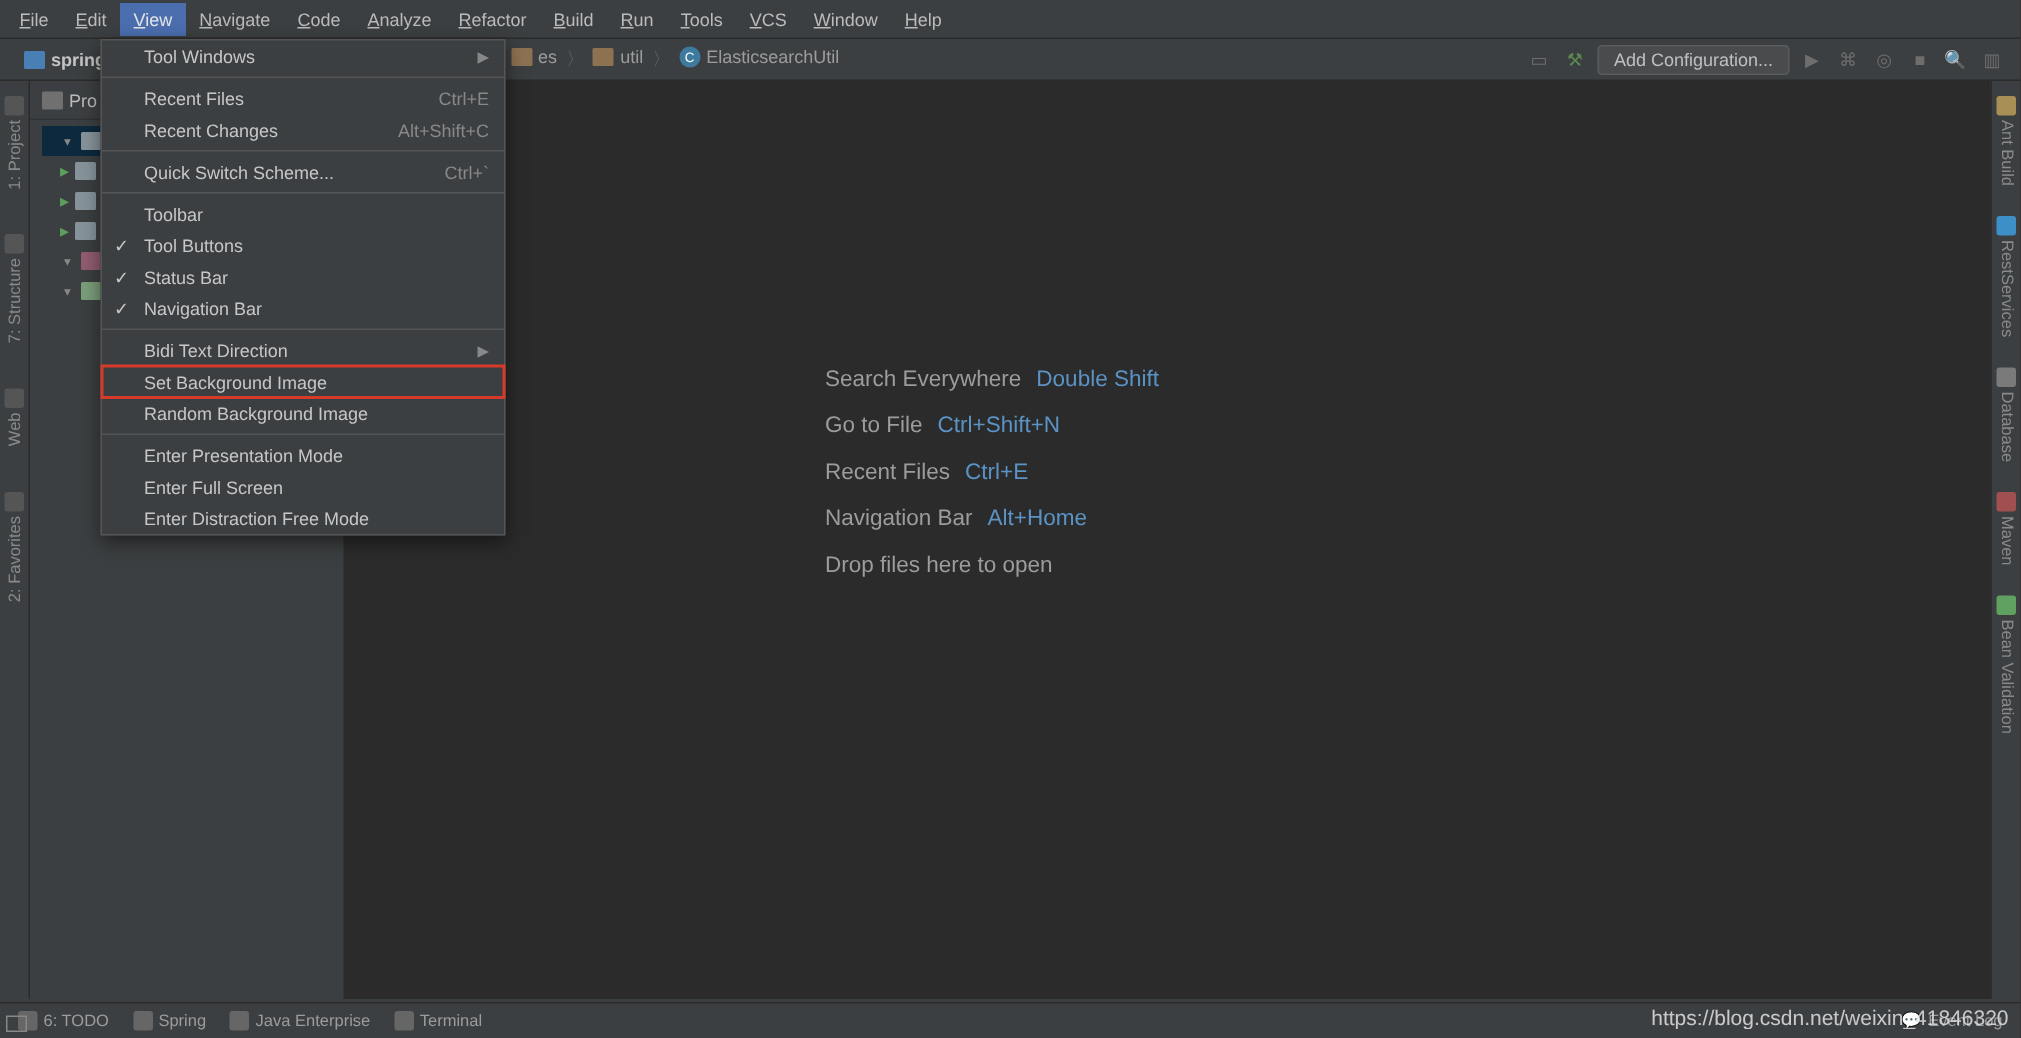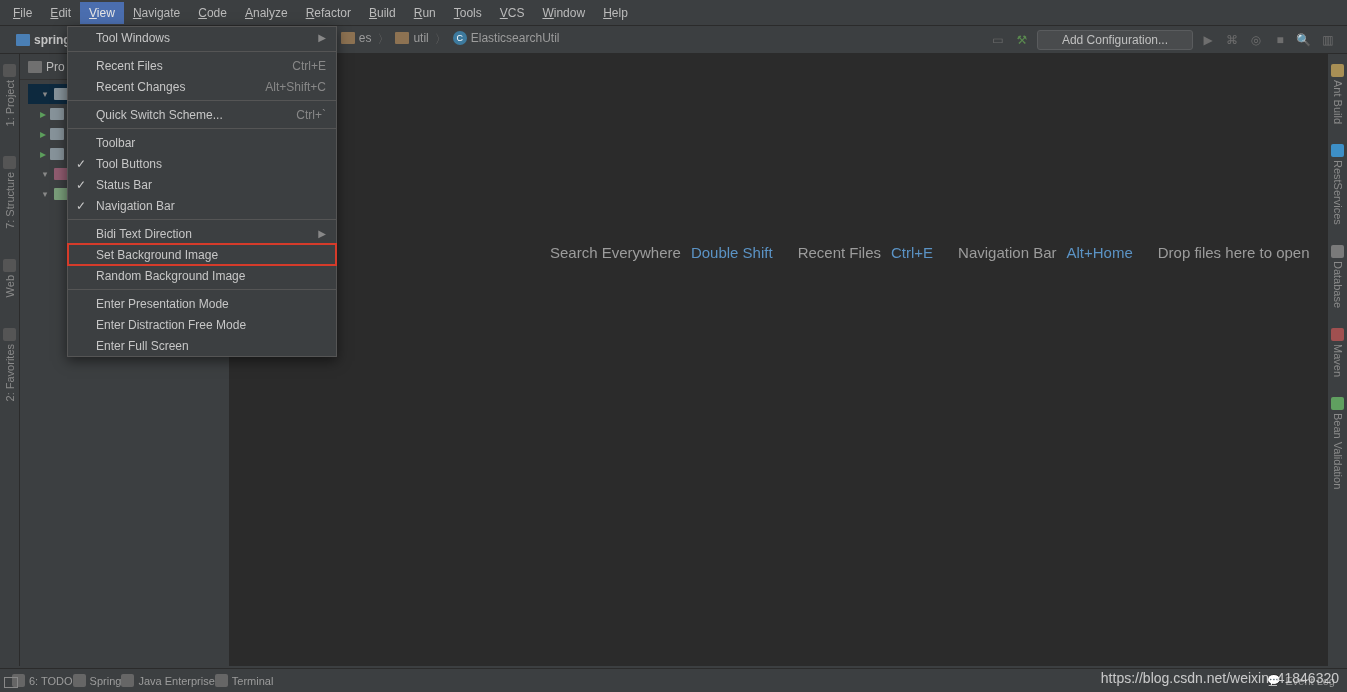--- a/index.html
+++ b/index.html
@@ -13,21 +13,21 @@
 
   
   .toolbar { position: absolute; top: 26px; left: 0; right: 0; height: 28px; background: #3c3f41; display: flex; align-items: center; border-bottom: 1px solid #2b2b2b; z-index: 2; }
   .project-label { display:flex; align-items:center; gap:4px; padding-left: 16px; color:#c4c4c4; font-weight:bold; }
   .project-label .folder-icon { width:14px; height:12px; background:#4a7fb5; border-radius:1px; display:inline-block; position:relative; }
   .breadcrumbs { display:flex; align-items:flex-start; gap:2px; margin-left: 60px; color:#9c9c9c; }
   .breadcrumbs .crumb { display:flex; align-items:center; gap:4px; padding:0 4px; }
   .crumb .pkg-icon { width:14px; height:12px; background:#8d7252; border-radius:1px; display:inline-block; }
   .crumb-sep { color:#666; }
   .toolbar .right { margin-left:auto; display:flex; align-items:center; gap:6px; padding-right:10px; }
-  .config-box { background:#494b4d; border:1px solid #5a5c5e; border-radius:3px; padding:2px 24px; color:#c0c0c0; font-size:12px; }
+  .config-box { background:#494b4d; border:1px solid #5a5c5e; border-radius:3px; padding:2px 10px; color:#c0c0c0; font-size:12px; }
   .icon-btn { width:18px; height:18px; display:flex; align-items:center; justify-content:center; color:#6e6e6e; }
   .icon-btn.play { color:#6e6e6e; }
   .icon-btn.hammer { color:#5a8a4f; }
 
   
   .left-strip { position:absolute; top:54px; left:0; width:20px; bottom:26px; background:#3c3f41; border-right:1px solid #2b2b2b; display:flex; flex-direction:column; align-items:center; gap:30px; padding-top:10px; z-index:1; }
   .left-strip .strip-label { writing-mode: vertical-rl; transform: rotate(180deg); font-size:11px; color:#8a8a8a; white-space:nowrap; }
   .strip-icon { width:13px; height:13px; background:#555; border-radius:2px; }
 
   
@@ -51,26 +51,26 @@
   .dropdown { position:absolute; top:26px; left:67px; width:270px; background:#3c3f41; border:1px solid #555; box-shadow:0 4px 12px rgba(0,0,0,.5); z-index:20; }
   .dropdown .mitem { display:flex; align-items:center; padding:3px 10px 3px 28px; color:#c7c7c7; font-size:12px; min-height:21px; position:relative;}
   .dropdown .mitem .short { margin-left:auto; color:#888; }
   .dropdown .mitem .sub-arrow { margin-left:auto; color:#888; font-size:10px;}
   .dropdown .mitem.highlighted { outline:2px solid #d63b2a; outline-offset:-1px; }
   .dropdown .sep { height:1px; background:#555; margin:3px 0; }
   .dropdown .check { position:absolute; left:8px; color:#c7c7c7; }
 
   
   .editor { position:absolute; top:54px; left:230px; right:20px; bottom:26px; background:#2b2b2b; }
-  .welcome { position:absolute; top:190px; left:320px; display:flex; flex-direction:row; gap:25px; font-size:15px; color:#9c9c9c; }
+  .welcome { position:absolute; top:190px; left:320px; display:flex; flex-direction:column; gap:14px; font-size:15px; color:#9c9c9c; }
   .welcome .row { display:flex; gap:10px; }
   .welcome .kbd { color:#5b93c5; }
 
   
-  .bottombar { position:absolute; bottom:0; left:0; right:0; height:24px; background:#3c3f41; border-top:1px solid #2b2b2b; display:flex; align-items:center; padding:0 12px; font-size:11px; color:#9c9c9c; }
+  .bottombar { position:absolute; bottom:0; left:0; right:0; height:24px; background:#3c3f41; border-top:1px solid #2b2b2b; display:flex; align-items:center; gap:16px; padding:0 12px; font-size:11px; color:#9c9c9c; }
   .bottombar .bitm { display:flex; align-items:center; gap:4px; }
   .bottombar .evlog { margin-left:auto; display:flex; align-items:center; gap:4px; }
   .b-icon { width:13px; height:13px; border-radius:2px; background:#666; }
 
   
   .statusline { position:absolute; bottom:0; left:0; }
   .status-square { width:14px; height:11px; border:1px solid #888; margin:4px; }
 
   
   .watermark { position:absolute; right:8px; bottom:6px; color:#e2e2e2; font-size:14px; opacity:.85; z-index:30; }
@@ -268,32 +268,36 @@
       <span>Set Background Image</span>
     </div>
     <div class="mitem">
       <span>Random Background Image</span>
     </div>
     <div class="sep"></div>
     <div class="mitem">
       <span>Enter Presentation Mode</span>
     </div>
     <div class="mitem">
+      <span>Enter Full Screen</span>
+    </div>
+    <div class="mitem">
       <span>Enter Distraction Free Mode</span>
-    </div>
-    <div class="mitem">
-      <span>Enter Full Screen</span>
     </div>
   </div>
 
 <div class="editor">
   <div class="welcome" id="welcome">
       <div class="row">
         <span>Search Everywhere</span>
         <span class="kbd">Double Shift</span>
+      </div>
+      <div class="row">
+        <span>Go to File</span>
+        <span class="kbd">Ctrl+Shift+N</span>
       </div>
       <div class="row">
         <span>Recent Files</span>
         <span class="kbd">Ctrl+E</span>
       </div>
       <div class="row">
         <span>Navigation Bar</span>
         <span class="kbd">Alt+Home</span>
       </div>
       <div class="row">

